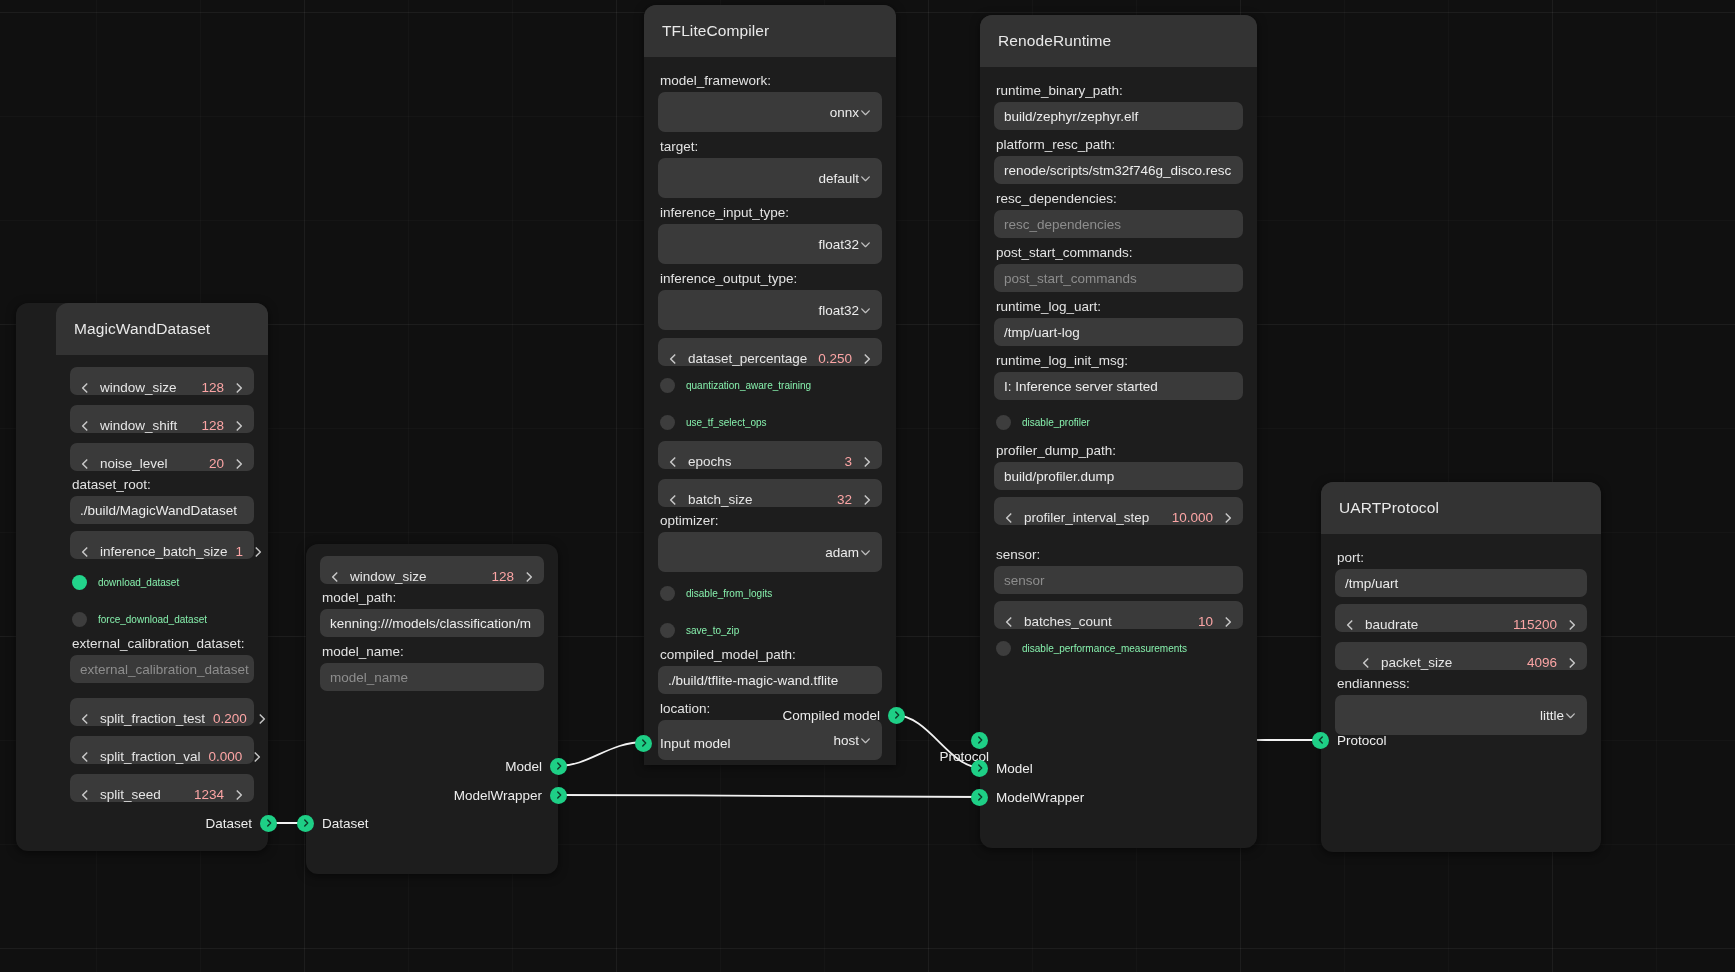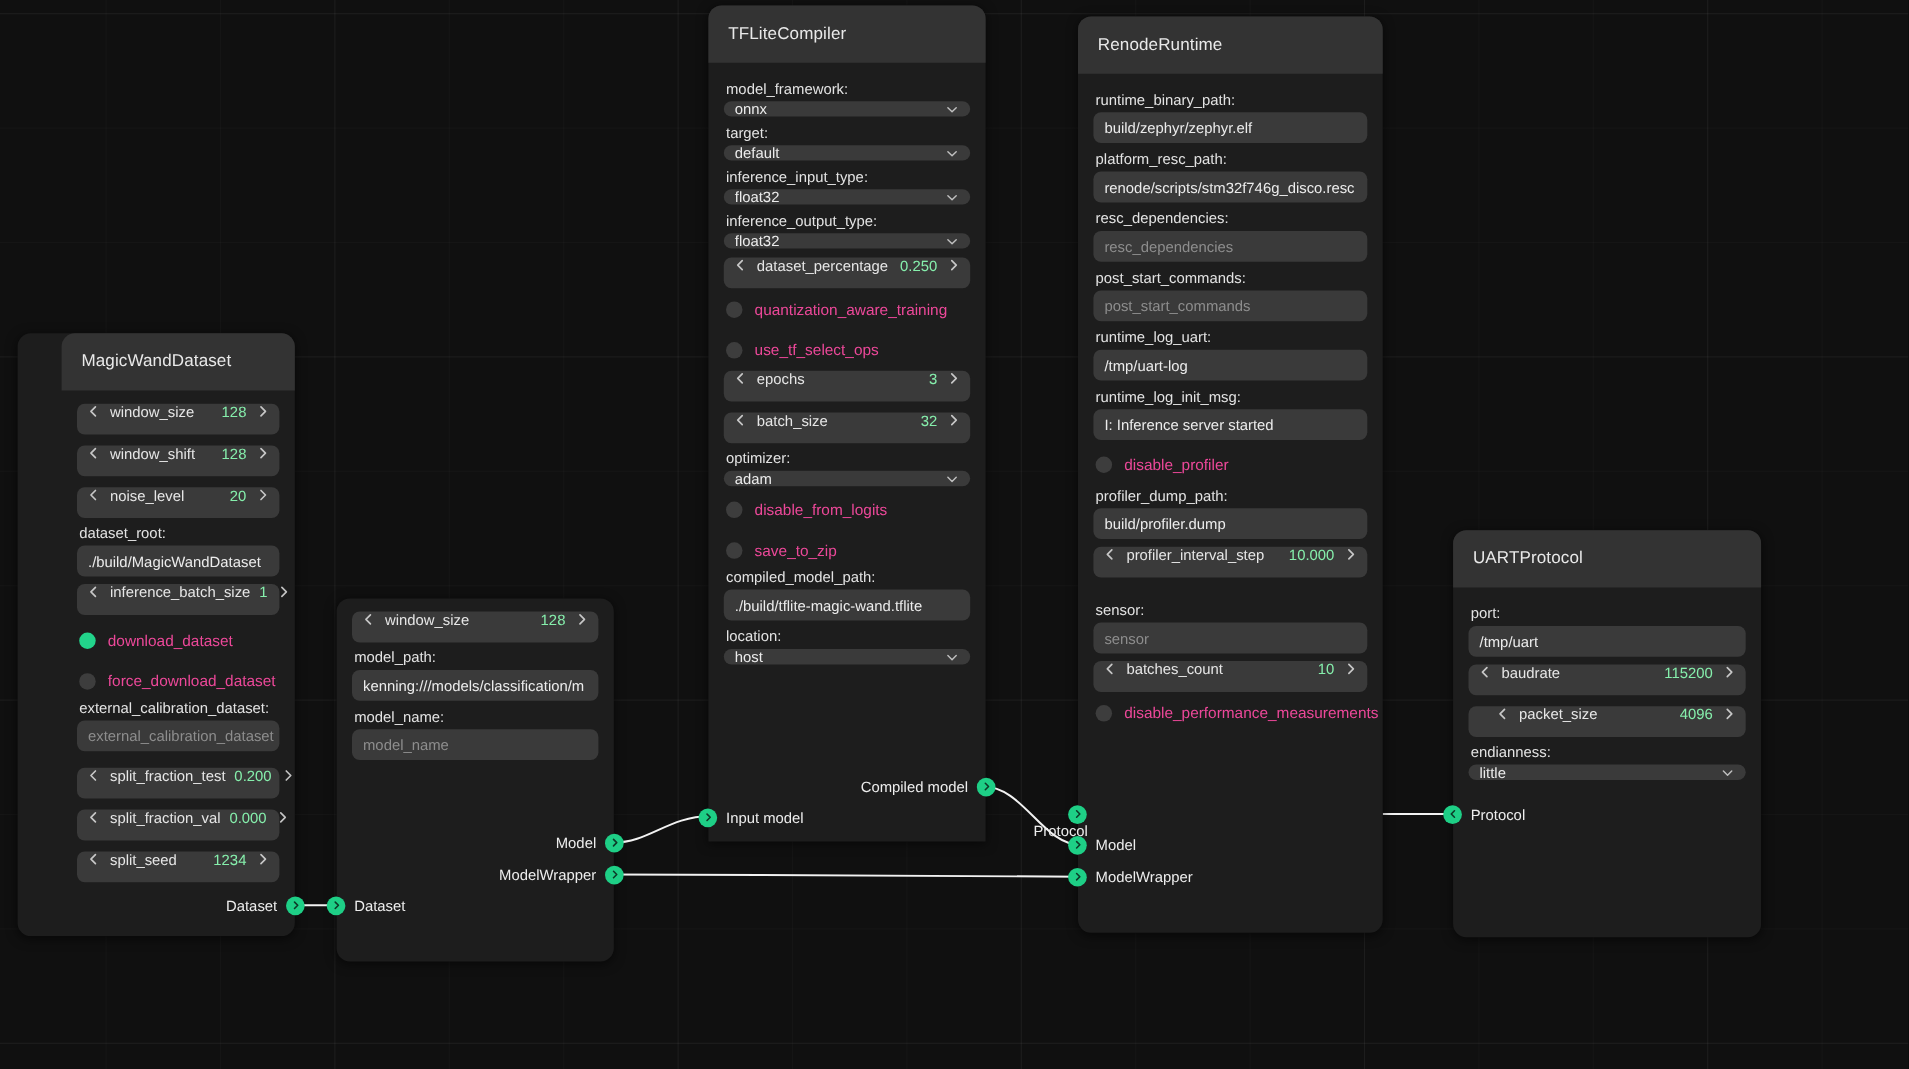--- a/index.html
+++ b/index.html
@@ -62,55 +62,55 @@
     display: flex; align-items: center;
     padding: 0 10px;
     margin-bottom: 7px;
     white-space: nowrap;
     overflow: hidden;
   }
   .textfield.placeholder { color: #8d8d8d; }
 
   
   .selectfield {
-    height: 14px;
+    height: 40px;
     background: #3a3a3a;
     border-radius: 7px;
     color: #ececec;
     font-size: 13.5px;
-    display: flex; align-items: center; justify-content: space-between;
+    display: flex; align-items: center; justify-content: flex-end;
     padding: 0 10px;
     margin-bottom: 7px;
   }
   .chev-down { width: 13px; height: 13px; opacity: .82; flex: none; }
 
   
   .stepper {
     height: 28px;
     background: #3a3a3a;
     border-radius: 7px;
-    display: flex; align-items: flex-start;
+    display: flex; align-items: flex-end;
     padding: 0 8px;
     margin-bottom: 10px;
     gap: 8px;
   }
   .stepper .arrow { width: 14px; height: 14px; opacity: .85; flex: none; }
   .stepper .s-name { color: #e6e6e6; font-size: 13.5px; white-space: nowrap; flex: 1; }
-  .stepper .s-val  { color: #86efac; font-size: 13.5px; white-space: nowrap; }
+  .stepper .s-val  { color: #fca5a5; font-size: 13.5px; white-space: nowrap; }
 
   
   .boolrow {
     display: flex; align-items: center; gap: 11px;
     height: 26px;
     margin: 5px 0 11px 2px;
   }
   .dot { width: 15px; height: 15px; border-radius: 50%; flex: none; }
   .dot.on  { background: #22d48b; }
   .dot.off { background: #3d3d3d; }
-  .boolrow span { color: #ec4899; font-size: 14px; white-space: nowrap; }
+  .boolrow span { color: #86efac; font-size: 10px; white-space: nowrap; }
 
   
   .socket-row {
     position: absolute;
     display: flex; align-items: center;
     height: 18px;
     white-space: nowrap;
   }
   .socket-row.out { right: -9px; flex-direction: row; }
   .socket-row.in  { left: -9px; flex-direction: row; }

